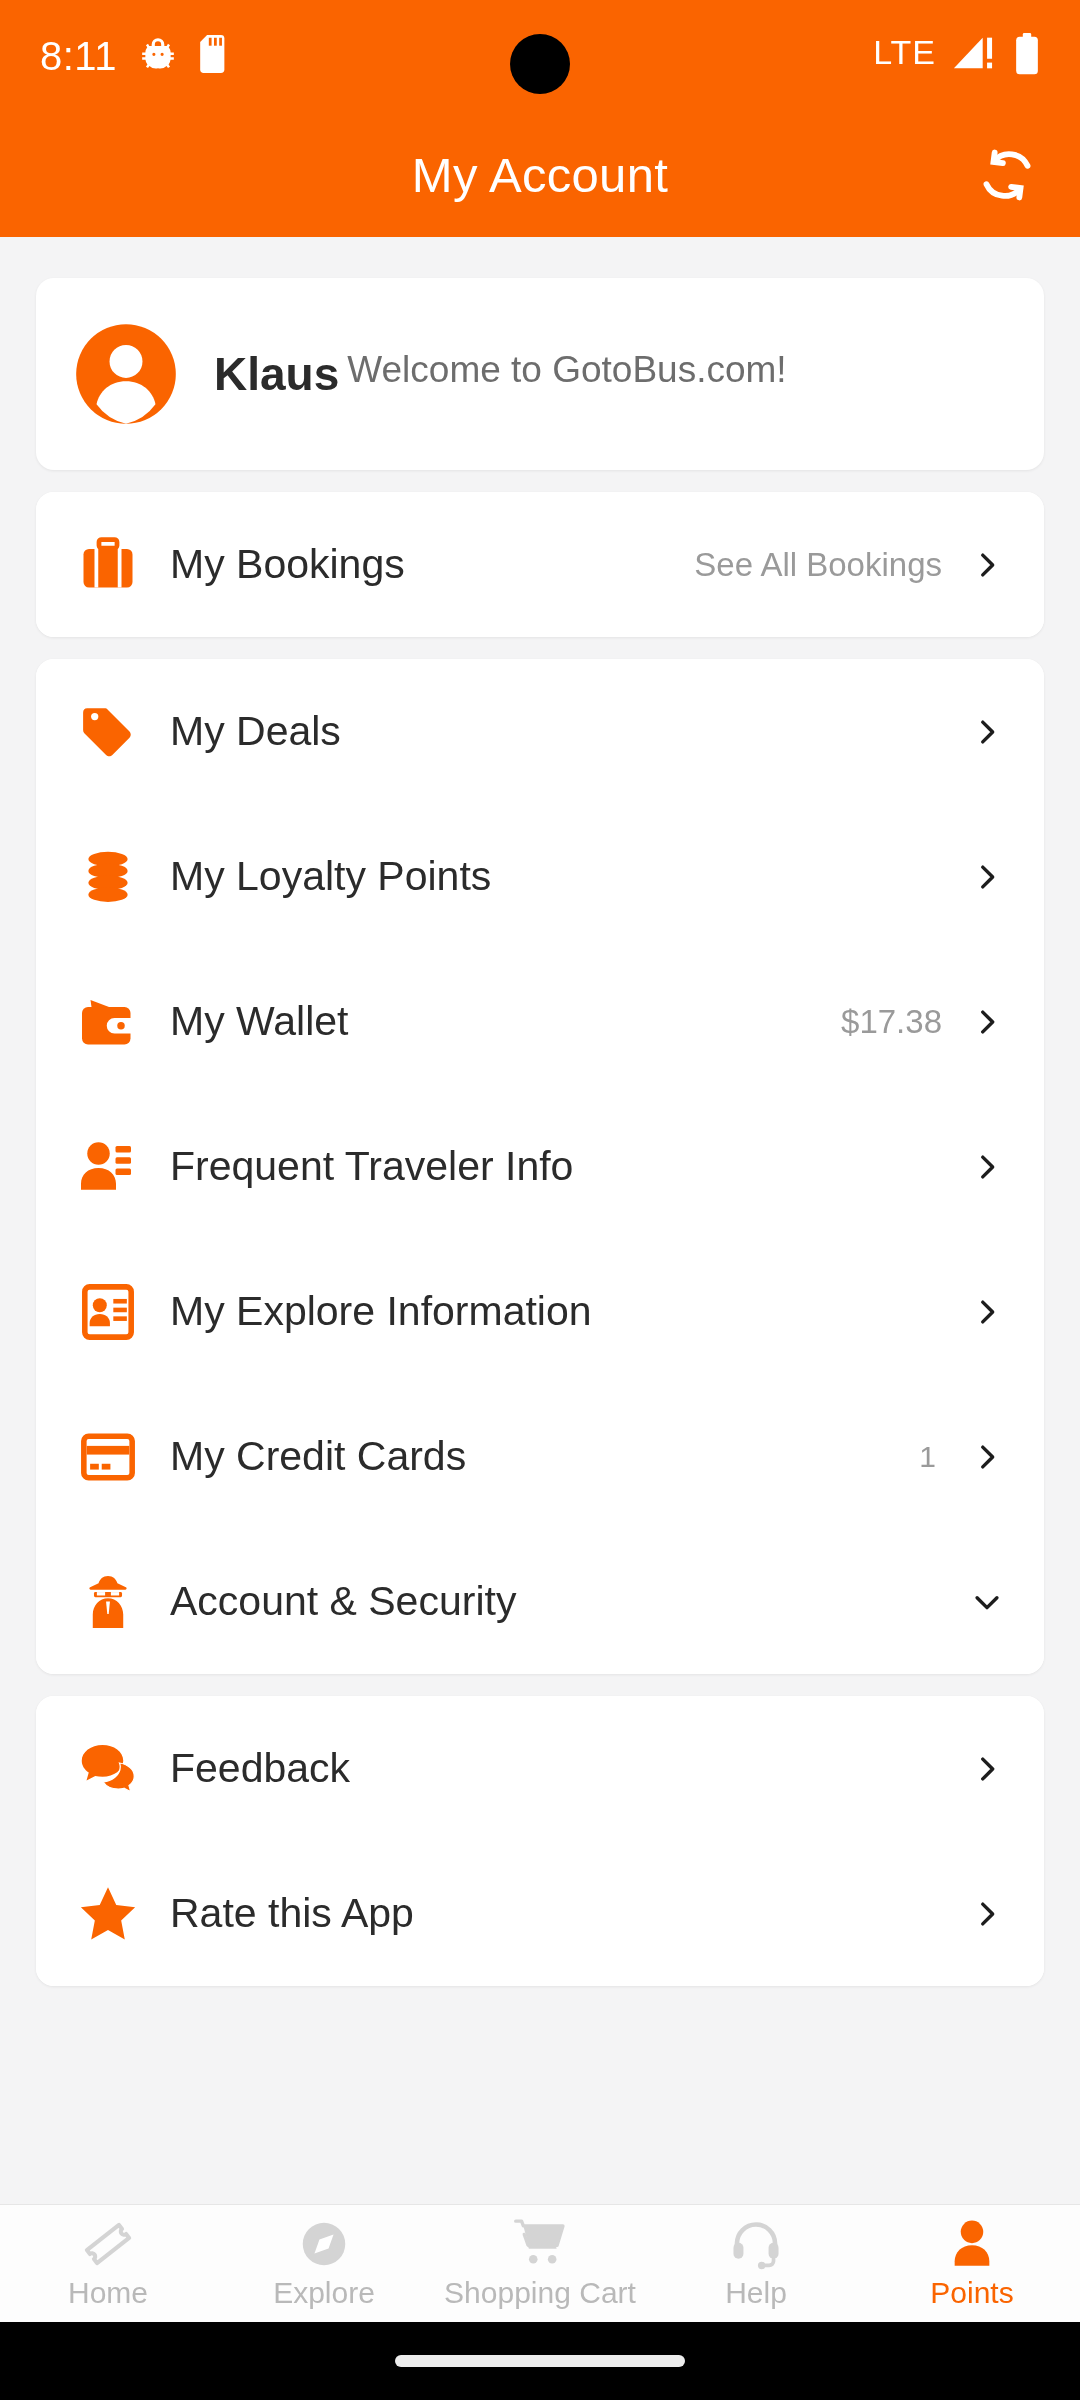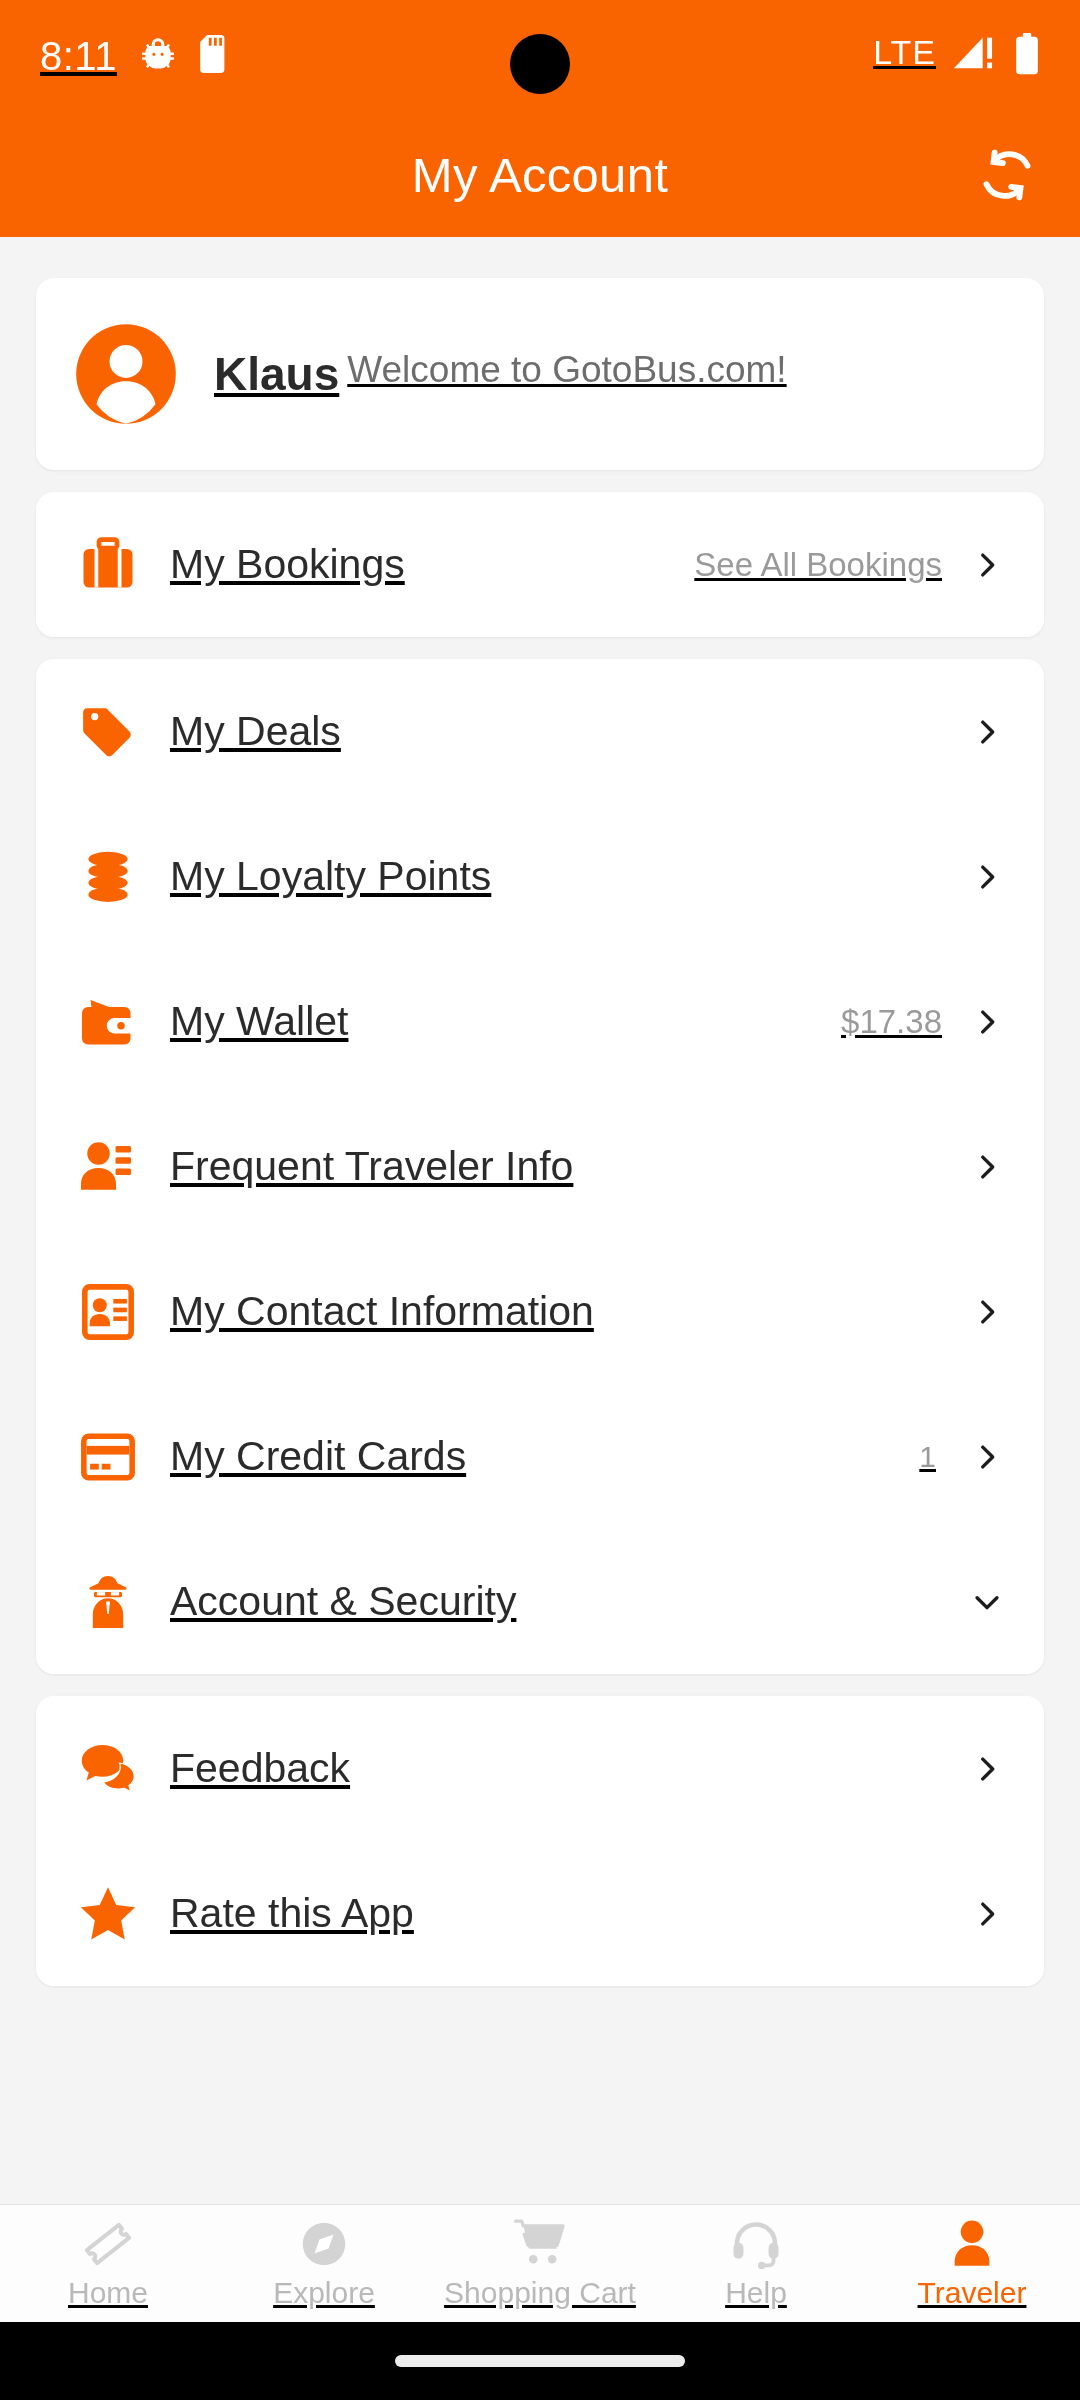--- a/index.html
+++ b/index.html
@@ -6,21 +6,21 @@
   html, body {
     width:1080px; height:2400px;
     background:#000;
     font-family:"Liberation Sans", sans-serif;
     overflow:hidden;
   }
   #screen {
     position:relative;
     width:1080px; height:2400px;
     background:#fef9c3;
-    display:flex; flex-direction:column;text-decoration:underline;
+    display:flex; flex-direction:column;
   }
 
   
   .statusbar {
     position:relative;
     height:112px;
     background:#FA6400;
     display:flex; align-items:center;
     padding:0 40px;
     flex:0 0 auto;
@@ -329,21 +329,21 @@
         <span class="row-icon">
           <svg width="58" height="58" viewBox="0 0 24 24">
             <rect x="2.4" y="1.6" width="19.2" height="20.8" rx="2" fill="none" stroke="#FA6400" stroke-width="2.3"></rect>
             <circle cx="8.6" cy="9.2" r="2.9" fill="#FA6400"></circle>
             <path d="M8.6 12.8c-2.5 0-4.2 1.6-4.2 3.7v1.4h8.4v-1.4c0-2.1-1.7-3.7-4.2-3.7z" fill="#FA6400"></path>
             <rect x="14.2" y="6.6" width="5.6" height="1.9" fill="#FA6400"></rect>
             <rect x="14.2" y="10.2" width="5.6" height="1.9" fill="#FA6400"></rect>
             <rect x="14.2" y="13.8" width="5.6" height="1.9" fill="#FA6400"></rect>
           </svg>
         </span>
-        <span class="row-label">My Contact Information</span>
+        <span class="row-label">My Explore Information</span>
         <span class="row-chev">
           <svg width="34" height="34" viewBox="0 0 24 24" fill="none" stroke="#1d1d1d" stroke-width="2.4" stroke-linecap="round" stroke-linejoin="round">
               <path d="M9 5l7 7-7 7"></path>
             </svg>
         </span>
       </div>
 
       <div class="row">
         <span class="row-icon">
           <svg width="58" height="58" viewBox="0 0 24 24">
@@ -463,21 +463,21 @@
       <span class="nav-lbl">Help</span>
     </div>
 
     <div class="navitem active">
       <span class="nav-ico">
         <svg width="52" height="52" viewBox="0 0 24 24" fill="#FA6400">
           <circle cx="12" cy="6.4" r="5.2"></circle>
           <path d="M12 12.6c-4.8 0-8 3.2-8 7.4v2h16v-2c0-4.2-3.2-7.4-8-7.4z"></path>
         </svg>
       </span>
-      <span class="nav-lbl">Traveler</span>
+      <span class="nav-lbl">Points</span>
     </div>
   </div>
 
   <div class="gesturebar">
     <div class="gesture-pill"></div>
   </div>
 
 </div>
 
 </body></html>

